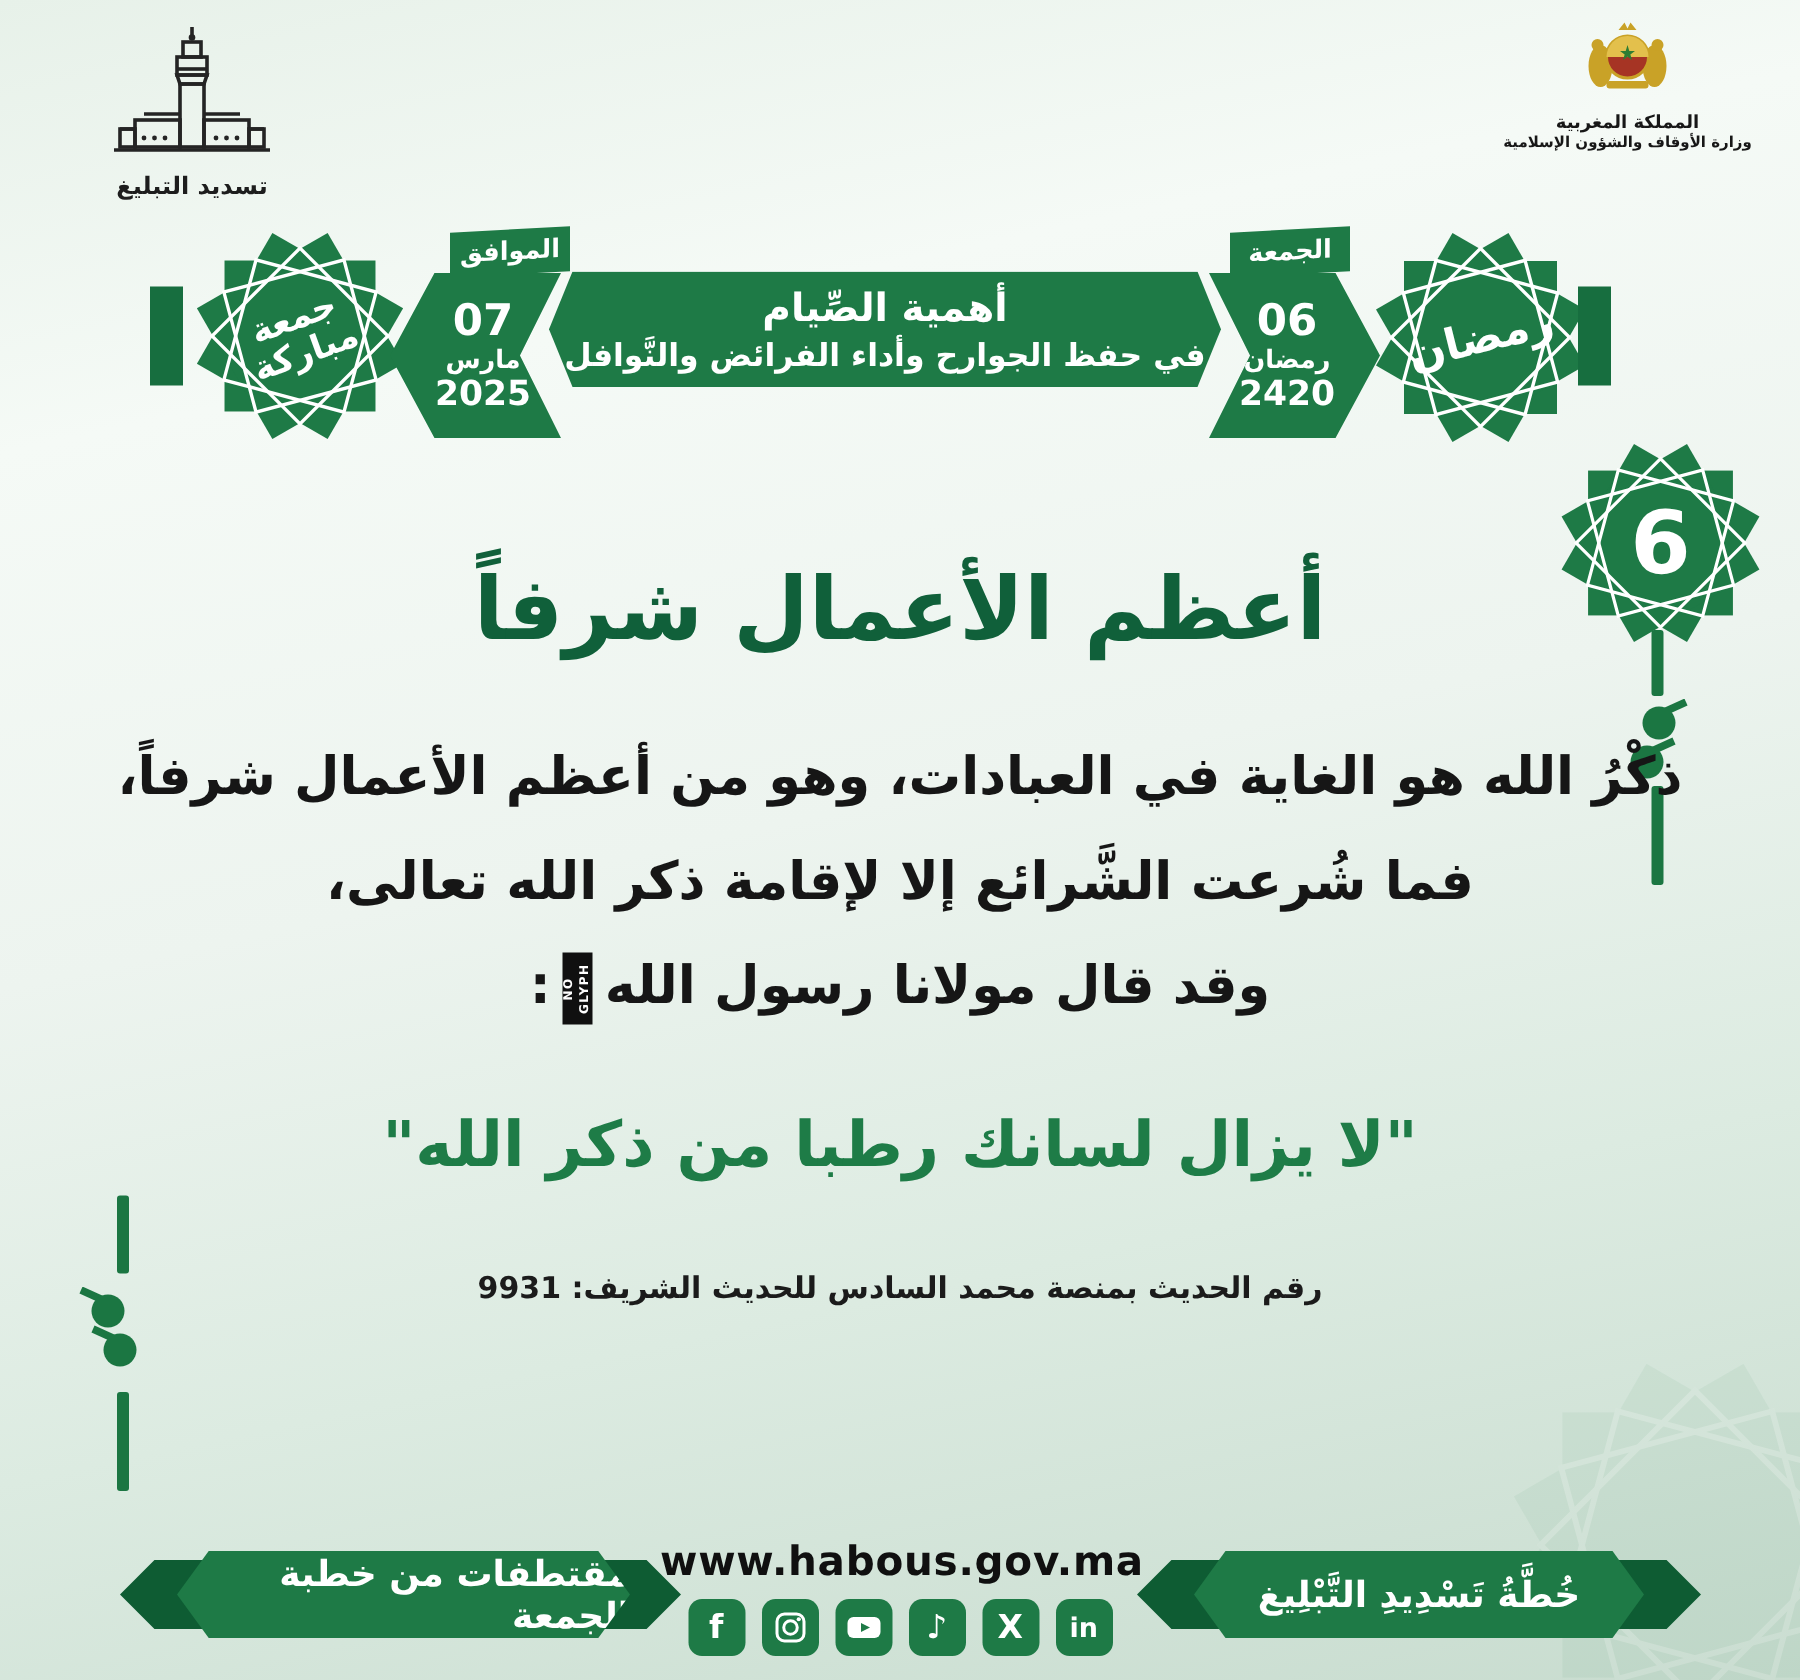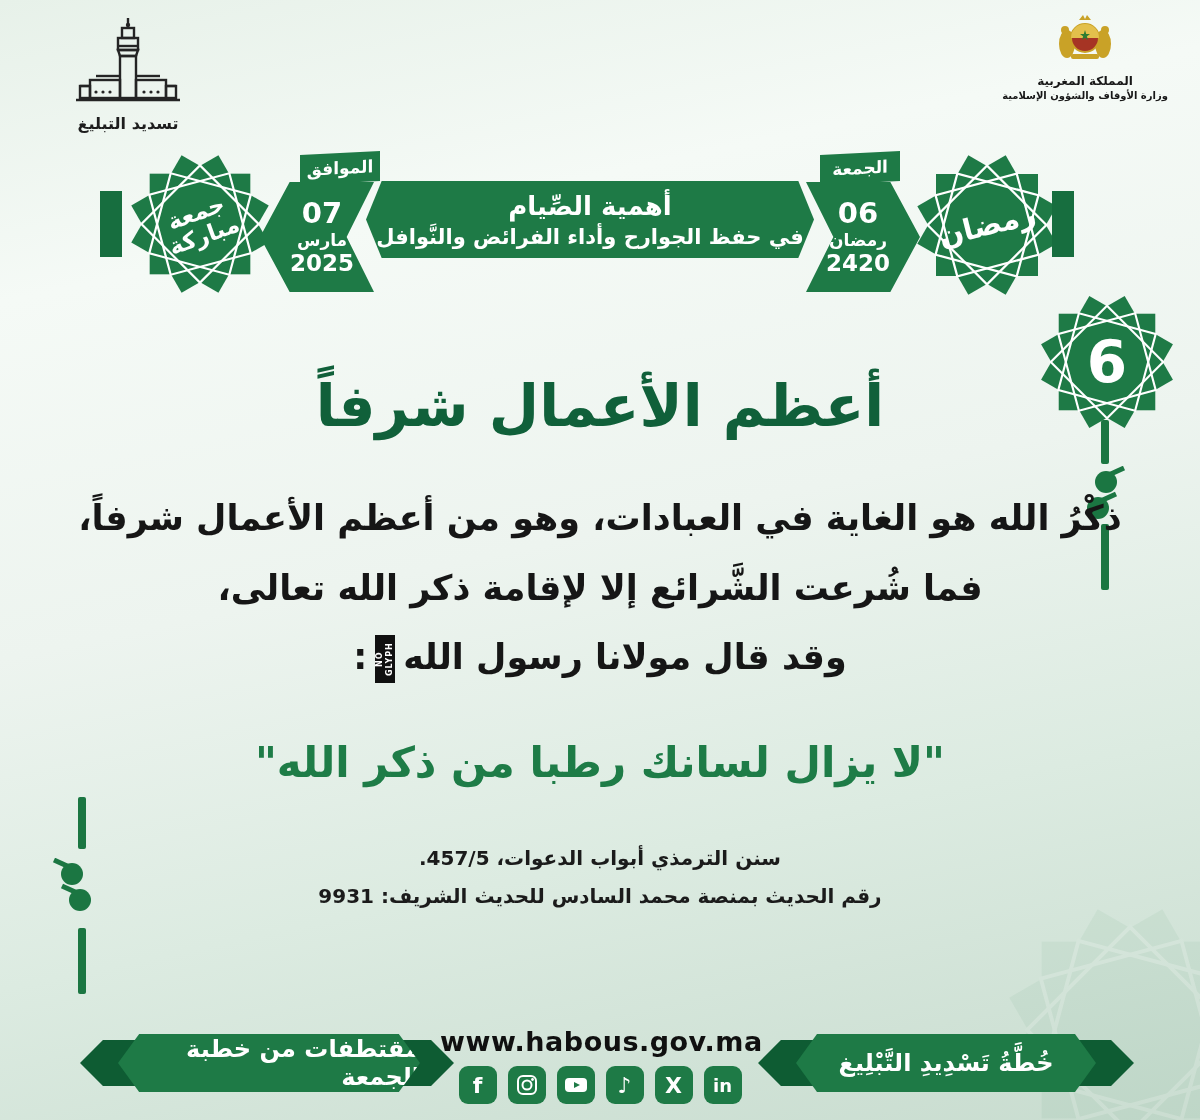--- a/index.html
+++ b/index.html
@@ -229,21 +229,20 @@
 
   <div class="abs body-block" dir="rtl">
     <div class="body-line">ذكْرُ الله هو الغاية في العبادات، وهو من أعظم الأعمال شرفاً،</div>
     <div class="body-line">فما شُرعت الشَّرائع إلا لإقامة ذكر الله تعالى،</div>
     <div class="body-line"><span>وقد قال مولانا رسول الله</span><span class="noglyph">NO GLYPH</span><span>:</span></div>
   </div>
 
   <div class="abs quote-line" dir="rtl">"لا يزال لسانك رطبا من ذكر الله"</div>
 
   <div class="abs source-block" dir="rtl">
-    <div class="source-line">سنن الترمذي أبواب الدعوات، ‎457/5.</div>
     <div class="source-line">رقم الحديث بمنصة محمد السادس للحديث الشريف: 9931</div>
   </div>
 
   <div class="abs ribbon-tail tail-l fl-tail1"></div>
   <div class="abs ribbon-tail tail-r fl-tail2"></div>
   <div class="abs ribbon-main fl-main" dir="rtl">مقتطفات من خطبة الجمعة</div>
 
   <div class="abs website" dir="ltr">www.habous.gov.ma</div>
 
   <div class="abs social-row" dir="ltr">

